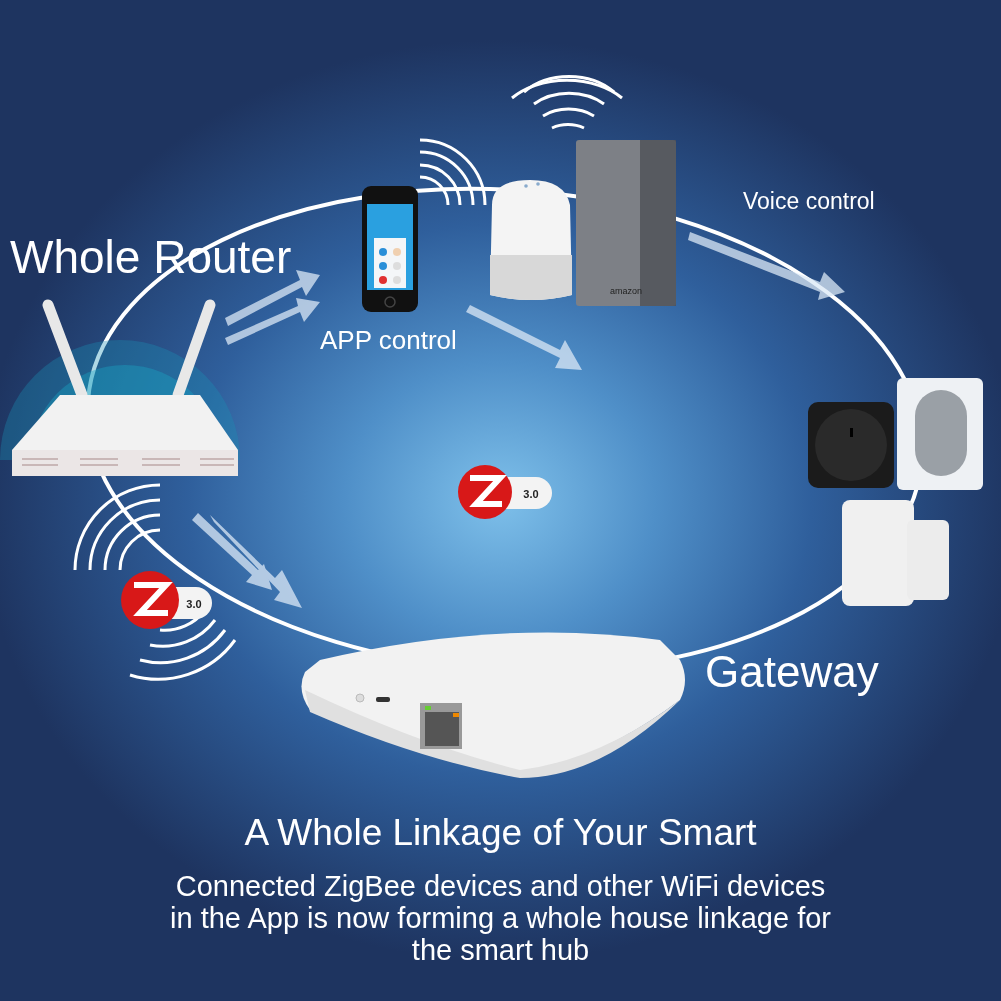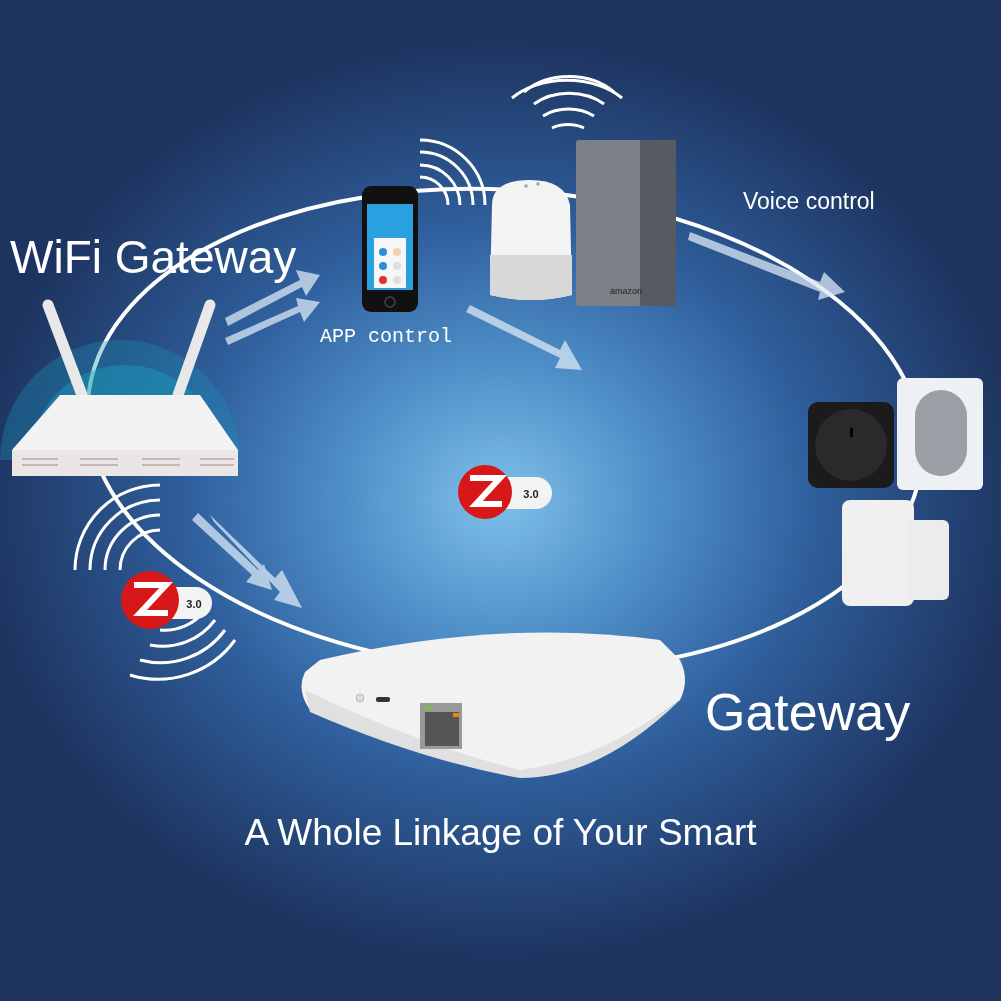--- a/index.html
+++ b/index.html
@@ -134,19 +134,24 @@
       <text x="531" y="498" font-size="11" fill="#222" text-anchor="middle" font-weight="bold" font-family="Liberation Sans, sans-serif">3.0</text>
     </g>
     <g>
       <rect x="150" y="587" width="62" height="32" rx="16" fill="#f3f3f3"></rect>
       <circle cx="150" cy="600" r="29" fill="#d81818"></circle>
       <path d="M 134 585 L 166 585 L 140 613 L 168 613" fill="none" stroke="#fff" stroke-width="6"></path>
       <text x="194" y="608" font-size="11" fill="#222" text-anchor="middle" font-weight="bold" font-family="Liberation Sans, sans-serif">3.0</text>
     </g>
   </svg>
 
-  <div class="lbl" style="left:10px;top:230px;font-size:46px;">WiFi Gateway</div>
-  <div class="lbl" style="left:320px;top:325px;font-size:20px;font-family:Liberation Mono, monospace;">APP control</div>
+  <div class="lbl" style="left:10px;top:230px;font-size:46px;">Whole Router</div>
+  <div class="lbl" style="left:320px;top:325px;font-size:26px;">APP control</div>
   <div class="lbl" style="left:695px;top:188px;font-size:23px;margin-left:48px;">Voice control</div>
-  <div class="lbl" style="left:705px;top:682px;font-size:52px;">Gateway</div>
+  <div class="lbl" style="left:705px;top:647px;font-size:44px;">Gateway</div>
 
   <div class="lbl" style="left:0;width:1001px;text-align:center;top:812px;font-size:37px;">A Whole Linkage of Your Smart</div>
+  <div class="lbl" style="left:0;width:1001px;text-align:center;top:870px;font-size:29px;line-height:32px;">
+    <div>Connected ZigBee devices and other WiFi devices</div>
+    <div>in the App is now forming a whole house linkage for</div>
+    <div>the smart hub</div>
+  </div>
 </div>
 
 </body></html>

